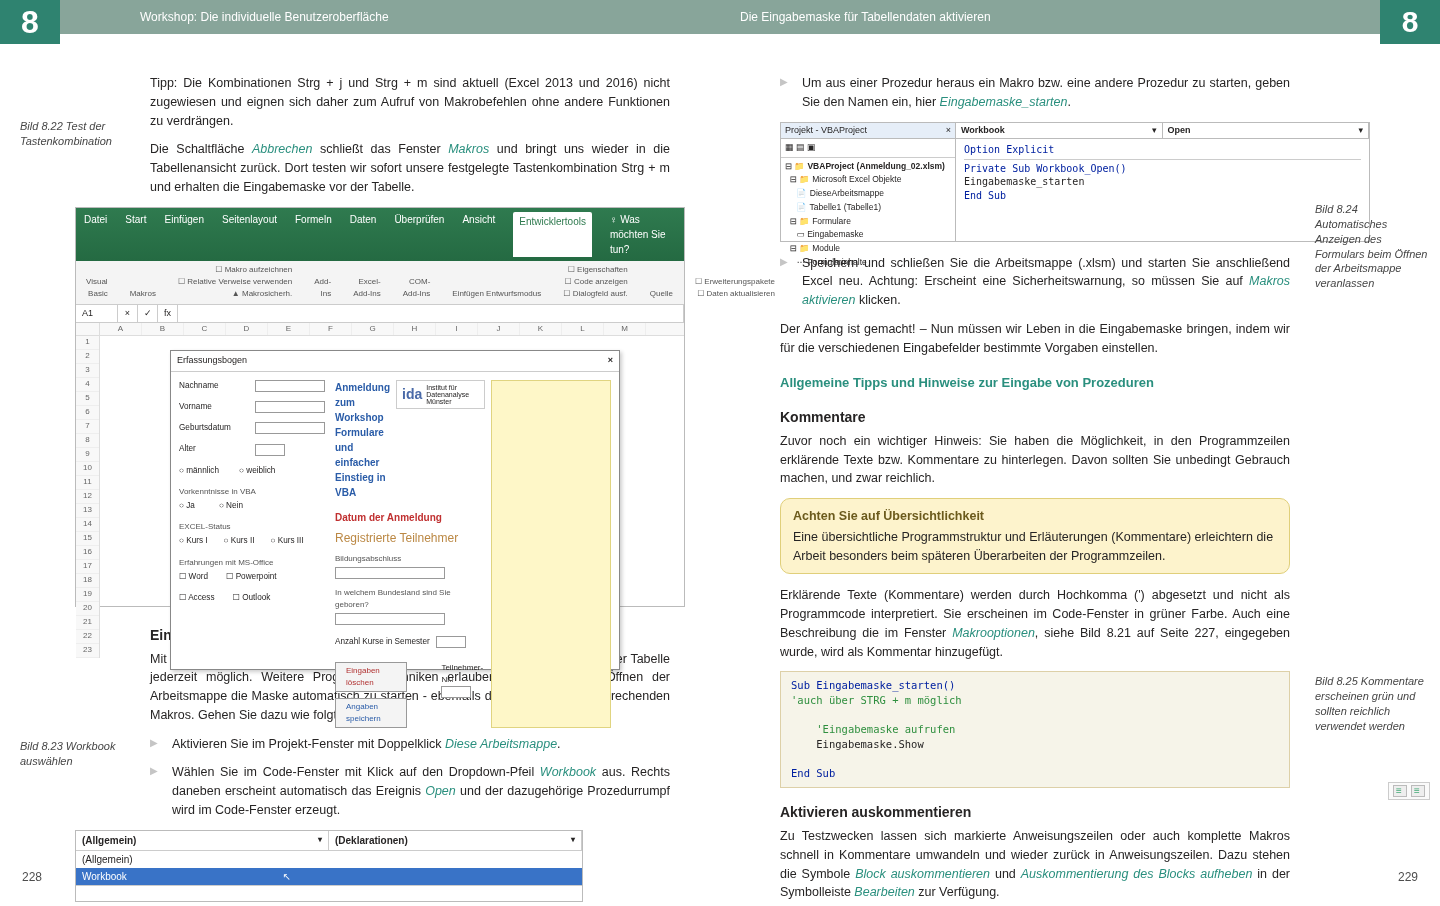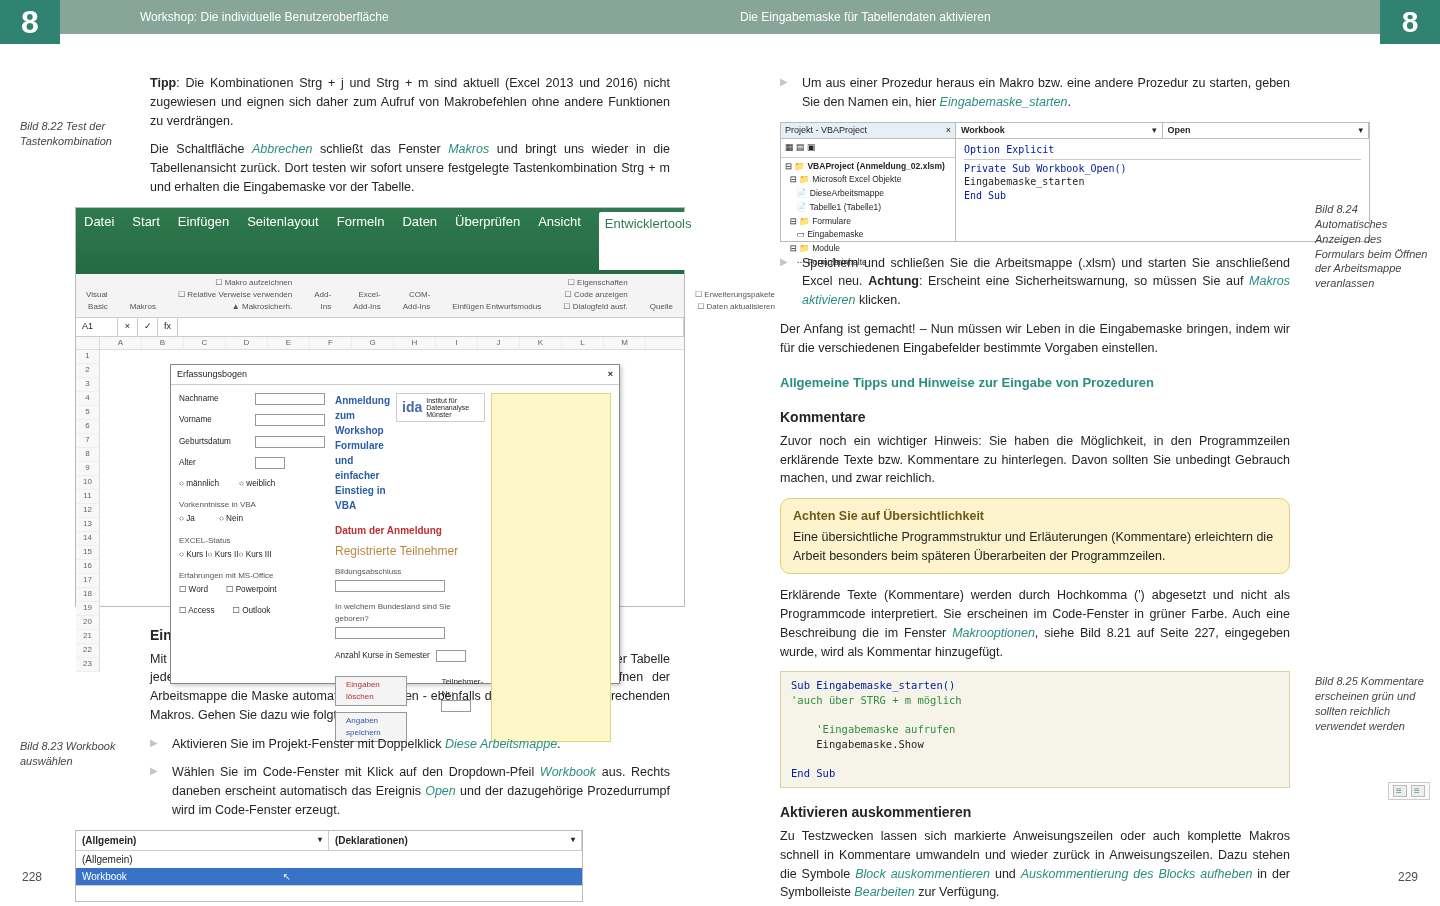--- a/index.html
+++ b/index.html
@@ -70,21 +70,21 @@
     position:absolute;
     width:115px;
     font-style:italic;
     font-size:11px;
     line-height:1.35;
     color:#464646;
   }
   .page.left .margin-note{left:20px;}
   .page.right .margin-note{right:10px;}
   p{margin:0 0 10px 0;text-align:justify;}
-  .b{font-weight:700;}
+  .b{font-weight:400;}
   .tl{color:var(--green);font-style:italic;}
   .highlight-heading{color:var(--green);font-weight:700;font-size:13px;margin:16px 0 6px 0;}
   .subhead{font-weight:700;margin:14px 0 4px 0;font-size:14px;}
   ul.bullets{list-style:none;padding:0;margin:6px 0;}
   ul.bullets li{position:relative;padding-left:22px;margin-bottom:10px;text-align:justify;}
   ul.bullets li::before{content:"▶";position:absolute;left:0;top:0;color:#c5c5c5;font-size:10px;}
   .footer-pg{position:absolute;bottom:22px;font-size:12px;color:#4d4d4d;}
   .page.left .footer-pg{left:22px;}
   .page.right .footer-pg{right:22px;}
   
@@ -93,21 +93,21 @@
     margin:8px 0 18px -75px;
     width:610px;height:400px;
     font-size:9px;
     display:flex;flex-direction:column;
     background:#fff;
   }
   .excel-ribbon{
     background:linear-gradient(#2f7a4f,#246a42);
     color:#fff;
     padding:4px 8px;
-    display:flex;gap:18px;font-size:13px;
+    display:flex;gap:18px;font-size:10px;
   }
   .excel-ribbon span.active{background:#fff;color:#2f7a4f;padding:2px 6px;border-radius:2px 2px 0 0;}
   .excel-toolbar{background:#f4f4f4;border-bottom:1px solid #ccc;height:44px;display:flex;gap:22px;padding:4px 10px;font-size:8px;color:#555;}
   .tb-grp{display:flex;flex-direction:column;align-items:flex-end;justify-content:flex-end;}
   .tb-grp div{white-space:nowrap;}
   .excel-cellbar{display:flex;border-bottom:1px solid #ccc;font-size:9px;}
   .excel-cellbar div{border-right:1px solid #ccc;padding:2px 6px;}
   .excel-grid{flex:1;display:flex;}
   .rownums{width:24px;background:#f8f8f8;border-right:1px solid #ddd;display:flex;flex-direction:column;}
   .rownums span{height:14px;border-bottom:1px solid #eee;font-size:8px;text-align:center;color:#666;}
@@ -347,21 +347,21 @@
                     <div class="frow" style="gap:20px;margin-left:0">
                         <span>○  männlich</span>
                         <span>○  weiblich</span>
                       </div>
                     <div class="sectlbl">Vorkenntnisse in VBA</div>
                     <div class="frow" style="gap:24px">
                         <span>○  Ja</span>
                         <span>○  Nein</span>
                       </div>
                     <div class="sectlbl">EXCEL-Status</div>
-                    <div class="frow" style="gap:0">
+                    <div class="frow" style="gap:16px">
                         <span>○  Kurs I</span>
                         <span>○  Kurs II</span>
                         <span>○  Kurs III</span>
                       </div>
                     <div class="sectlbl">Erfahrungen mit MS-Office</div>
                     <div class="frow" style="gap:18px">
                         <span>☐  Word</span>
                         <span>☐  Powerpoint</span>
                       </div>
                     <div class="frow" style="gap:18px">

